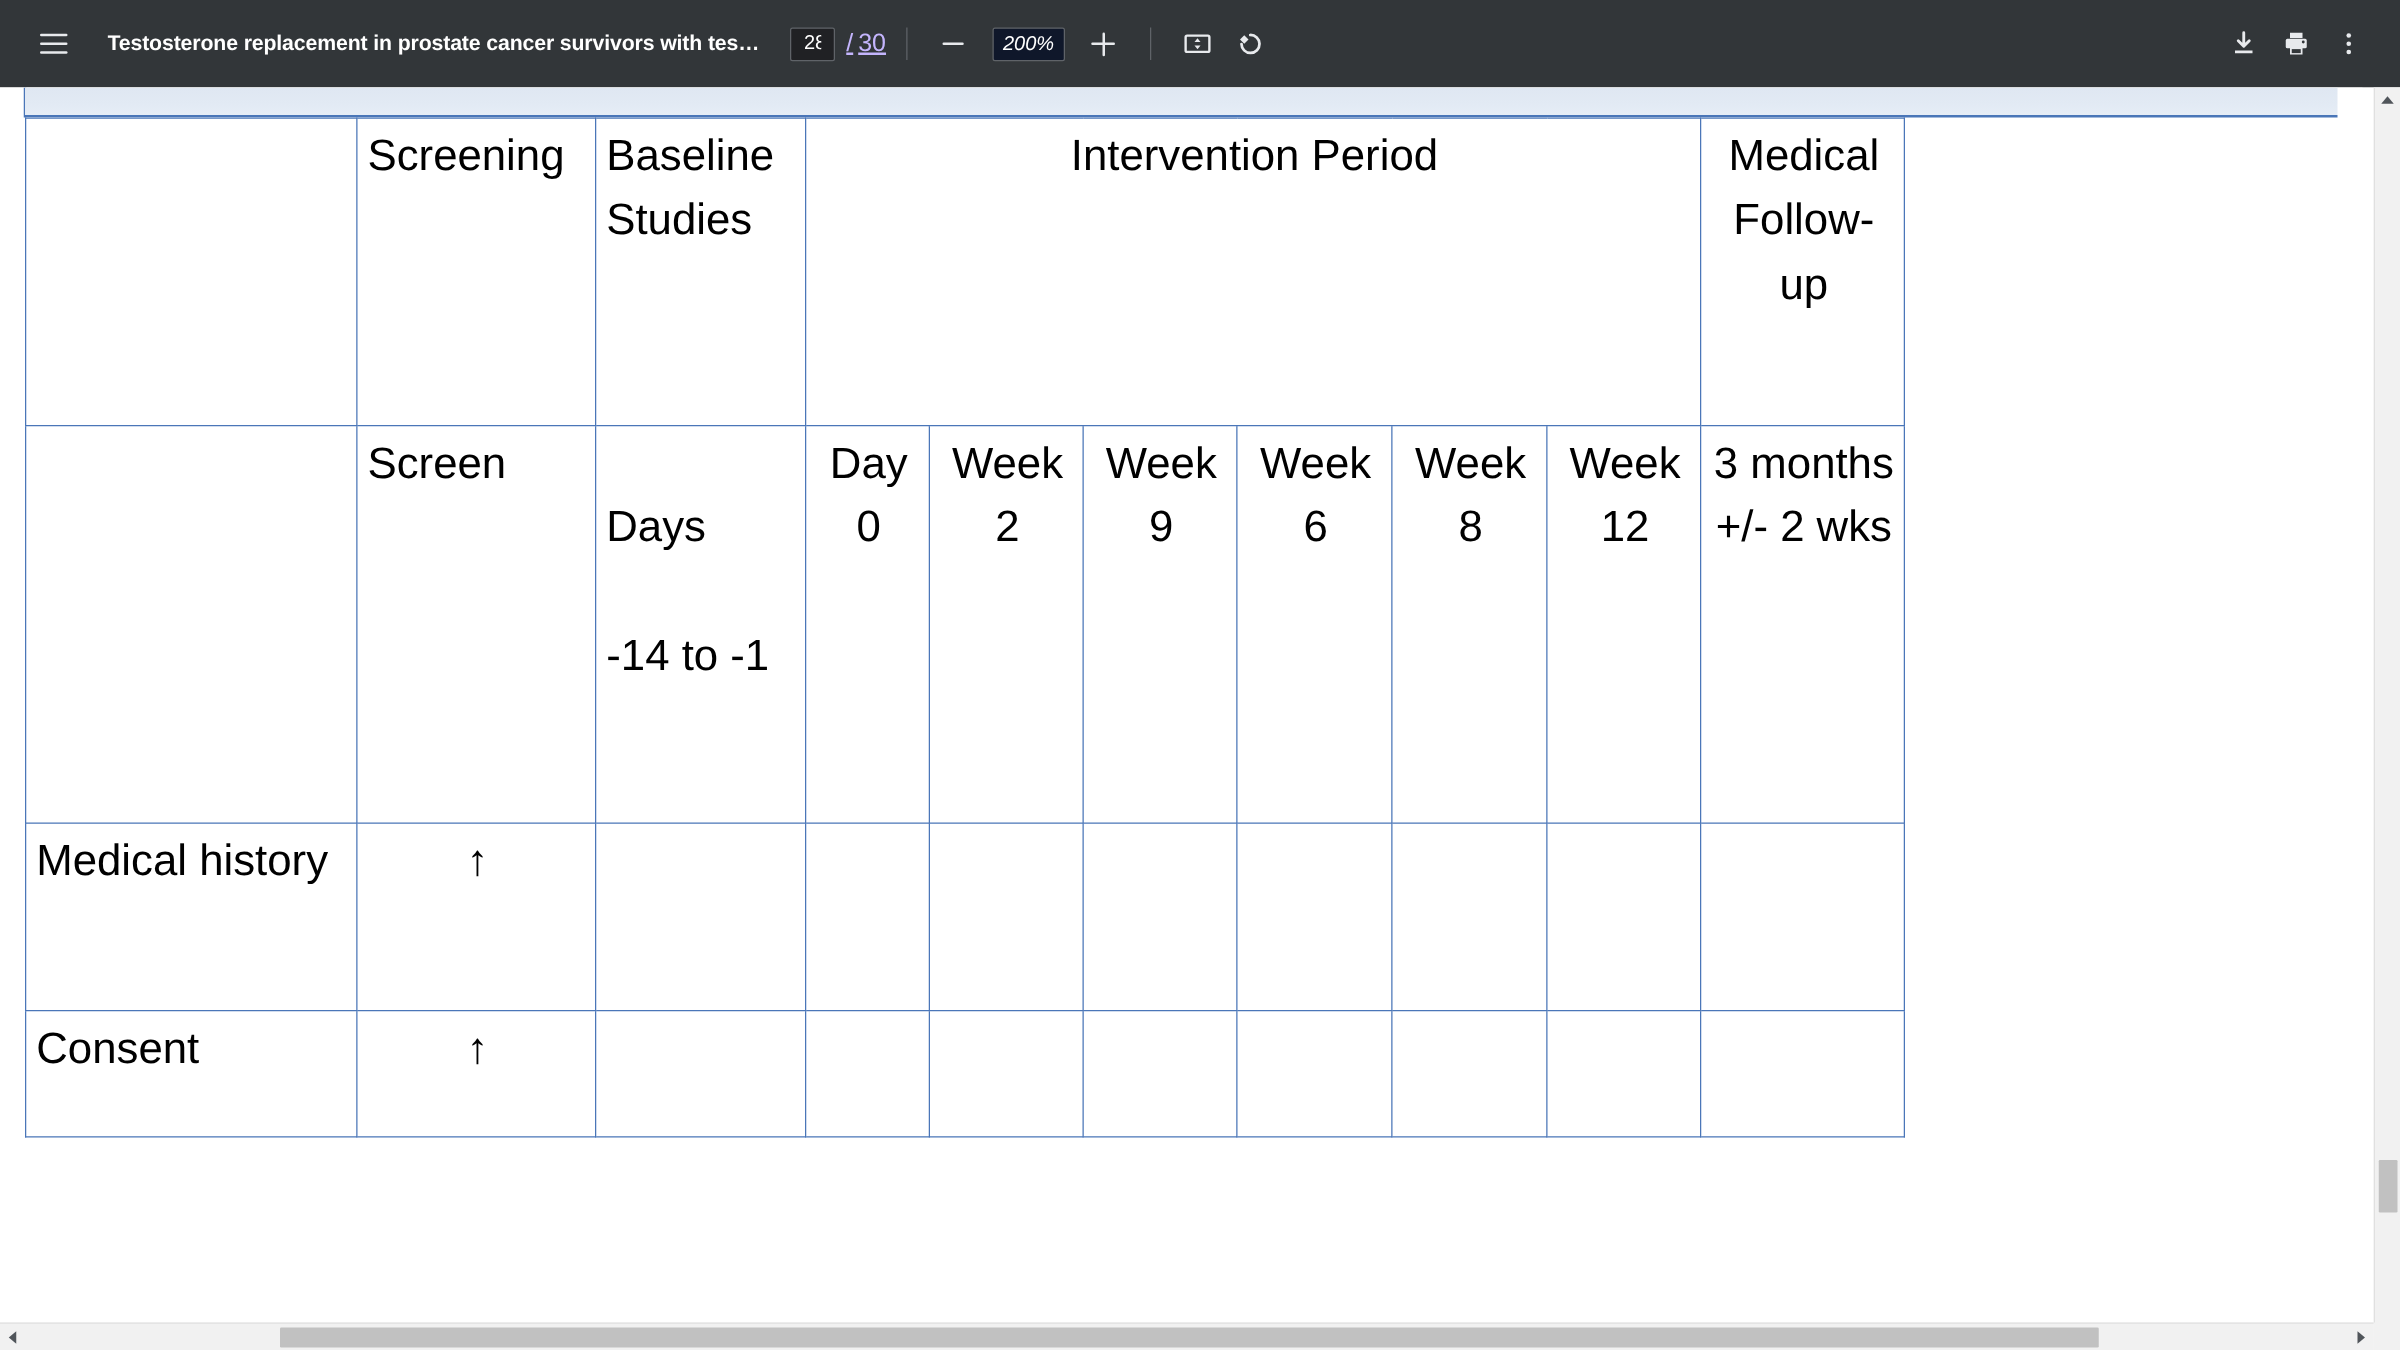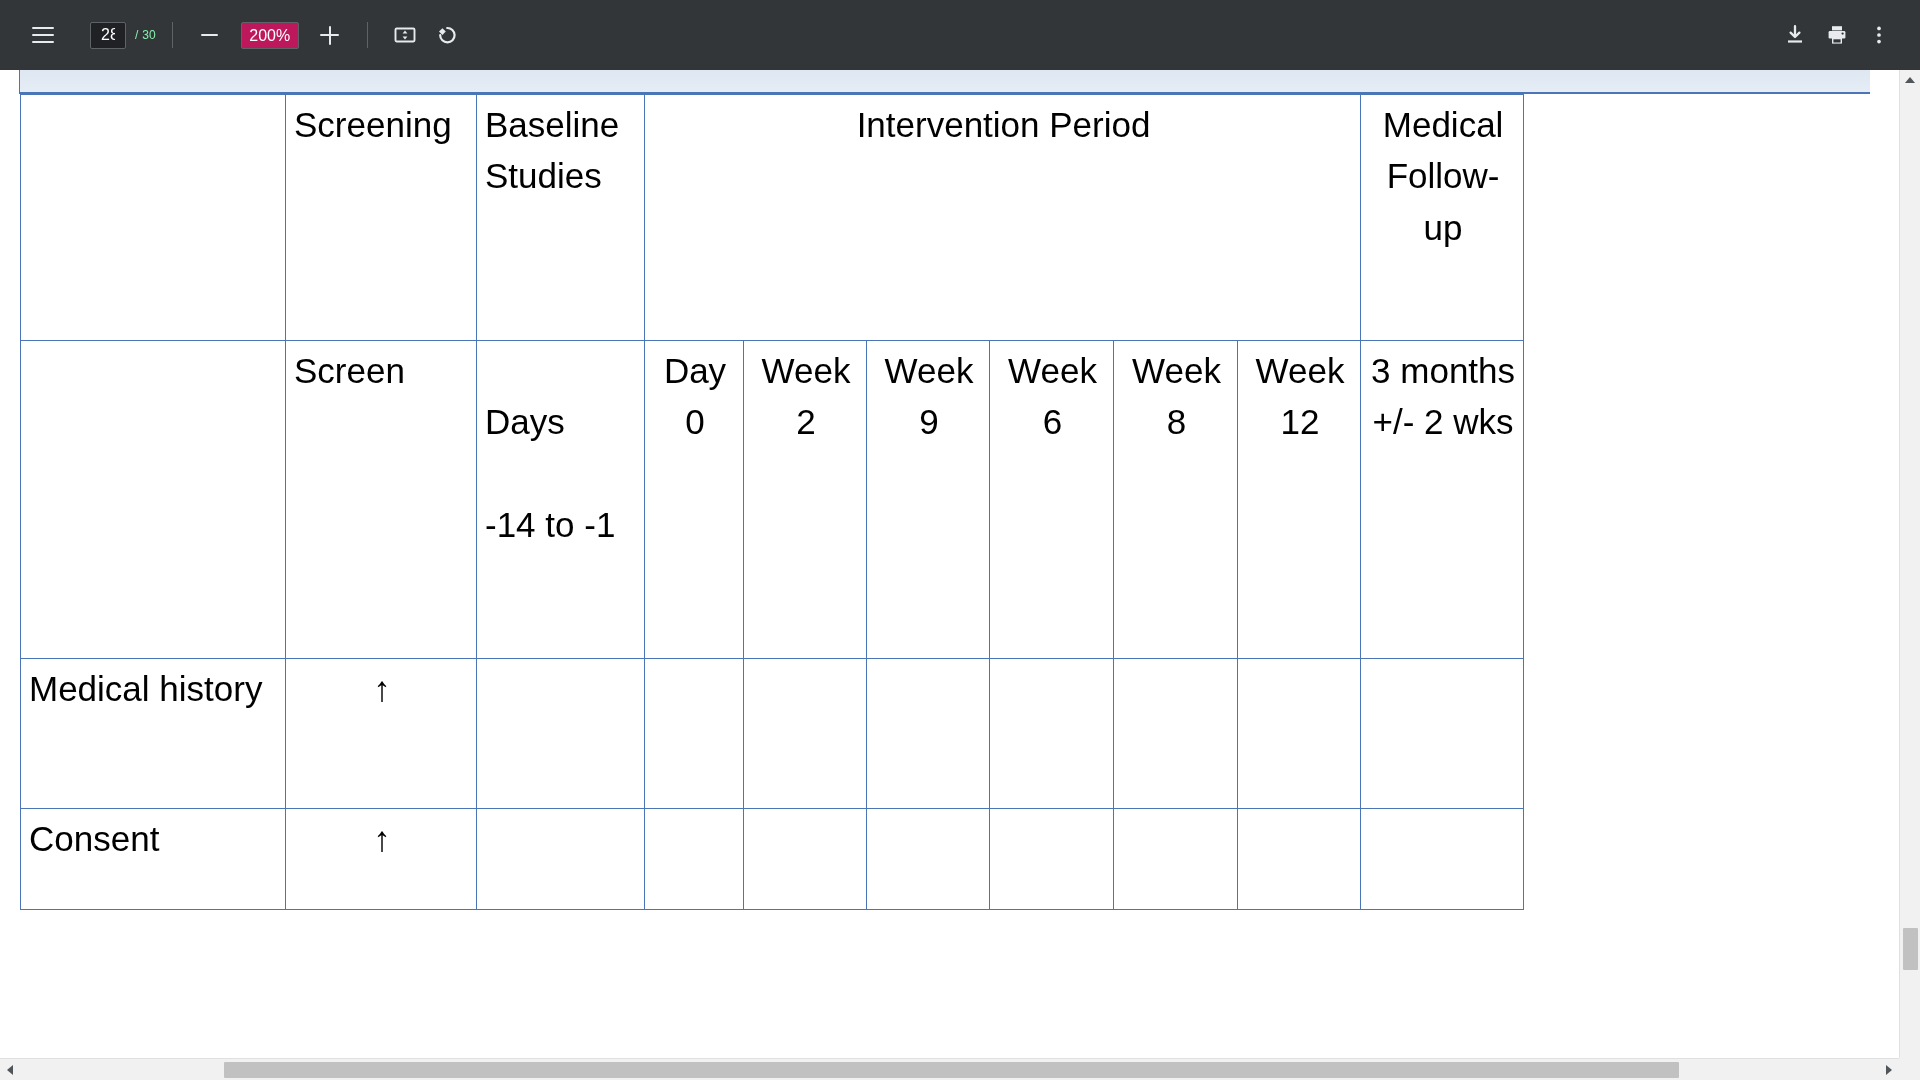--- a/index.html
+++ b/index.html
@@ -62,51 +62,53 @@
     width: 36px; height: 27px;
     text-align: center;
     line-height: 25px;
     font-size: 16px;
     font-family: "Liberation Sans", sans-serif;
     outline: none;
     padding: 10px;
   }
   #page-total {
     margin-left: 9px;
-    color: #86efac;
-    font-size: 12px;
+    color: #c4b5fd;
+    font-size: 20px;
+    text-decoration: underline;
   }
   #page-total .slash { margin-right: 4px; }
 
   .tb-divider {
     width: 1px; height: 26px;
     background: #5f6368;
     margin: 0 16px;
     flex: 0 0 auto;
   }
 
   #zoom-controls { display: flex; align-items: center; }
   .minus-bar { width: 17px; height: 2.2px; background: #e8eaed; border-radius: 1px; }
   .plus-wrap { width: 19px; height: 19px; position: relative; }
   .plus-wrap i { position: absolute; background: #e8eaed; border-radius: 1px; }
   .plus-wrap i:nth-child(1) { left: 0; top: 8.4px; width: 19px; height: 2.2px; }
   .plus-wrap i:nth-child(2) { top: 0; left: 8.4px; height: 19px; width: 2.2px; }
 
   #zoom-level-box {
-    background: #be185d;
+    background: #0f172a;
     border: 1px solid #5f6368;
     border-radius: 2px;
     height: 27px;
     min-width: 58px;
     padding: 0 0;
     text-align: center;
     line-height: 25px;
     font-size: 16px;
     color: #ffffff;
     margin: 0 10px;
+    font-style: italic;
   }
 
   #right-tools {
     margin-left: auto;
     display: flex; align-items: center;
     margin-right: 20px;
   }
 
   svg.ico { display: block; }
 
@@ -232,20 +234,21 @@
 <div id="toolbar">
 
   <div class="tb-icon-btn" id="menu-btn">
     <span class="hamburger">
       <i></i>
         <i></i>
         <i></i>
     </span>
   </div>
 
+  <div id="doc-title">Testosterone replacement in prostate cancer survivors with tes…</div>
 
   <div id="page-controls">
     <input id="page-num-box" type="text" value="28" style="">
     <span id="page-total">
       <span class="slash">/</span><span>30</span>
     </span>
   </div>
 
   <div class="tb-divider"></div>
 

